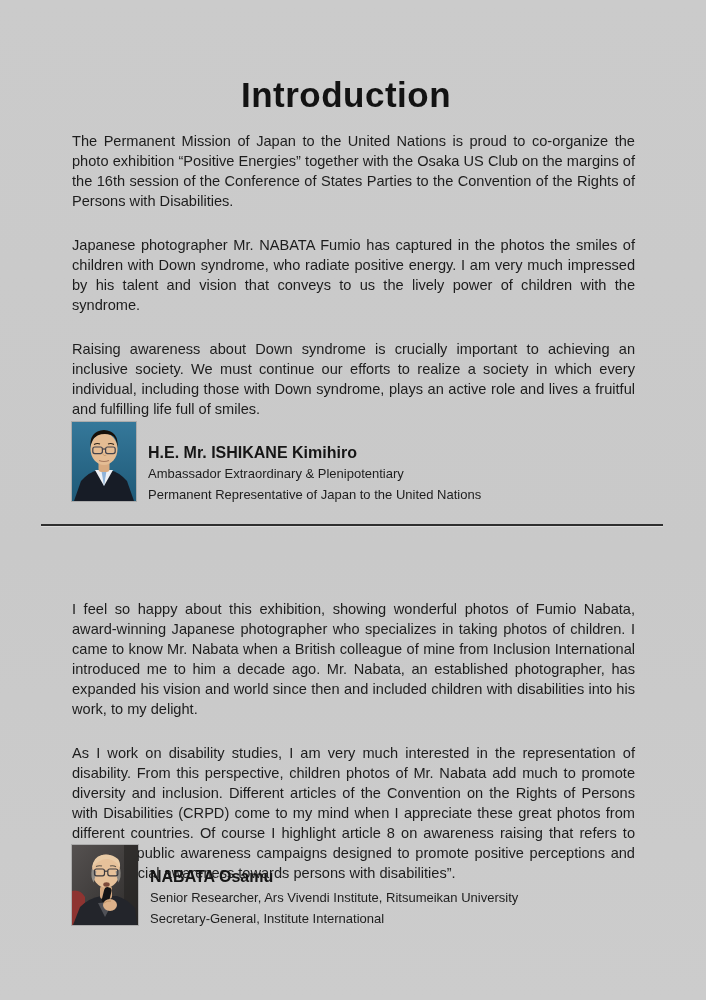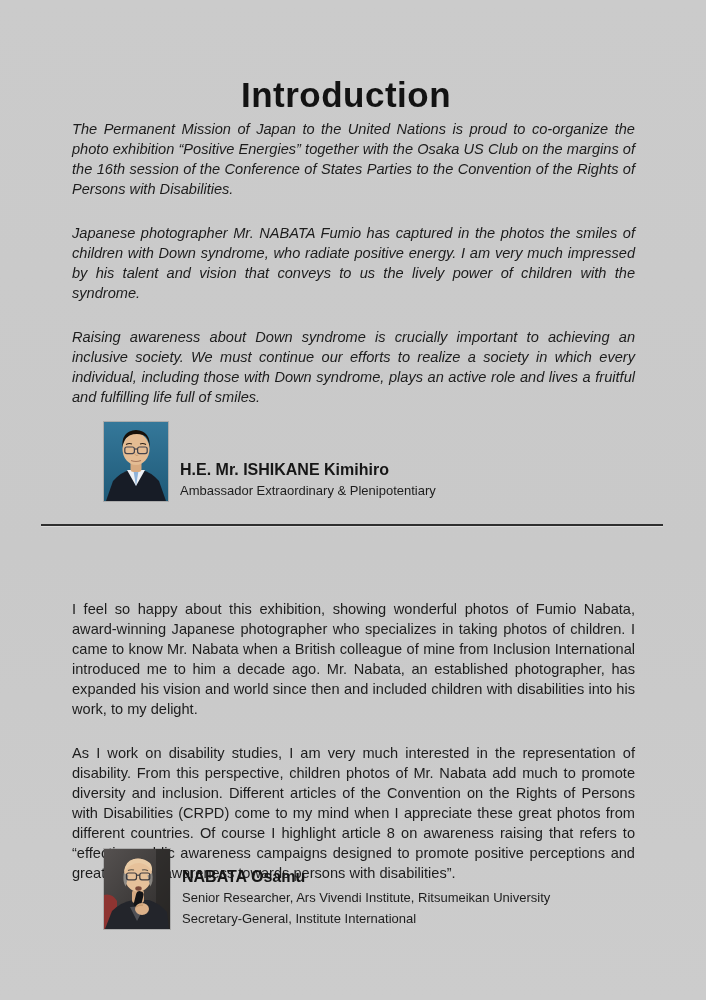--- a/index.html
+++ b/index.html
@@ -26,37 +26,36 @@
     font-size: 35px;
     font-weight: bold;
     letter-spacing: 0.5px;
     color: #131313;
   }
   .text-col {
     position: absolute;
     left: 72px;
     width: 563px;
   }
-  .sec1-paras { top: 119px; font-style: italic; }
+  .sec1-paras { top: 131px; }
   .sec2-paras { top: 551px; margin-top: 48px; }
   .para {
     margin: 0 0 24px 0;
     font-size: 14.6px;
     line-height: 20px;
     text-align: justify;
     color: #1d1d1d;
   }
   .para:last-child { margin-bottom: 0; }
 
   .sig-block {
     position: absolute;
     left: 72px;
     display: flex;
-    align-items: flex-end;
-    margin-left: 32px;
+    align-items: flex-start;
   }
   .sig1 { top: 422px; }
   .sig2 { top: 845px; }
   .sig-photo {
     flex: 0 0 auto;
     display: block;
     box-shadow: 0 0 0 1px rgba(0,0,0,0.15);
   }
   .sig-photo svg { display: block; }
   .sig-text { margin-left: 12px; }
@@ -118,20 +117,21 @@
           <line x1="30.4" y1="27" x2="33.6" y2="27"></line>
         </g>
         <path d="M22 22.5 q3 -1.6 6 -0.6 M36 21.9 q3 -1 6 0.6" stroke="#2b2118" stroke-width="1.1" fill="none"></path>
         <path d="M27 38.5 Q32 40.5 37 38.5" stroke="#a87a5e" stroke-width="1.1" fill="none"></path>
         <path d="M30 31 l2 2.5 l2.4 -0.3" stroke="#caa075" stroke-width="1" fill="none"></path>
       </svg>
     </span>
     <div class="sig-text">
       <div class="sig-name">H.E. Mr. ISHIKANE Kimihiro</div>
       <div class="sig-line">Ambassador Extraordinary &amp; Plenipotentiary</div>
+      <div class="sig-line">Permanent Representative of Japan to the United Nations</div>
     </div>
   </div>
 
   <div class="divider"></div>
 
   <div class="text-col sec2-paras">
     <p class="para">I feel so happy about this exhibition, showing wonderful photos of Fumio Nabata, award-winning Japanese photographer who specializes in taking photos of children.  I came to know Mr. Nabata when a British colleague of mine from Inclusion International introduced me to him a decade ago.  Mr. Nabata, an established photographer, has expanded his vision and world since then and included children with disabilities into his work, to my delight.</p>
     <p class="para">As I work on disability studies, I am very much interested in the representation of disability.  From this perspective, children photos of Mr. Nabata add much to promote diversity and inclusion.  Different articles of the Convention on the Rights of Persons with Disabilities (CRPD) come to my mind when I appreciate these great photos from different countries.  Of course I highlight article 8 on awareness raising that refers to “effective public awareness campaigns designed to promote positive perceptions and greater social awareness towards persons with disabilities”.</p>
   </div>
 

